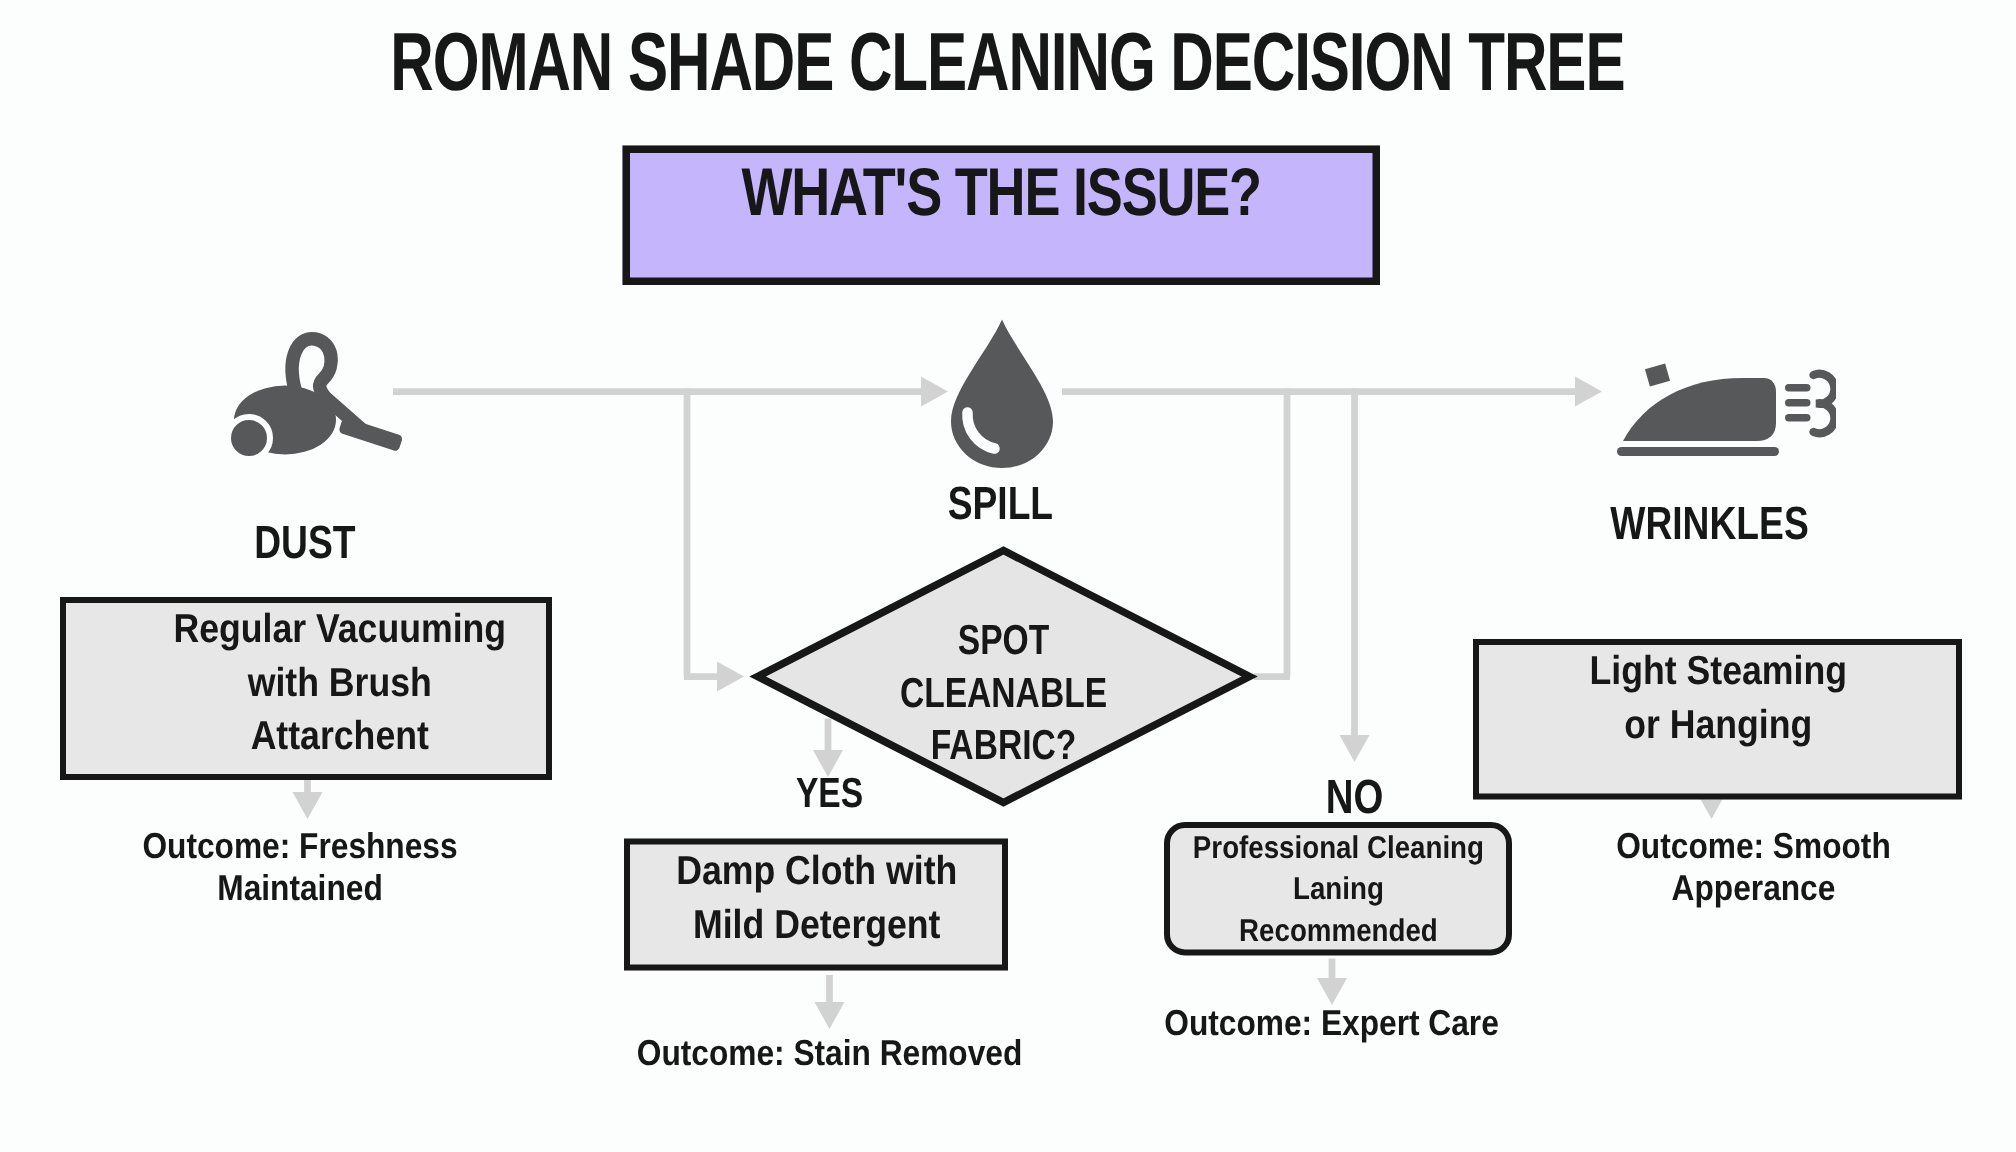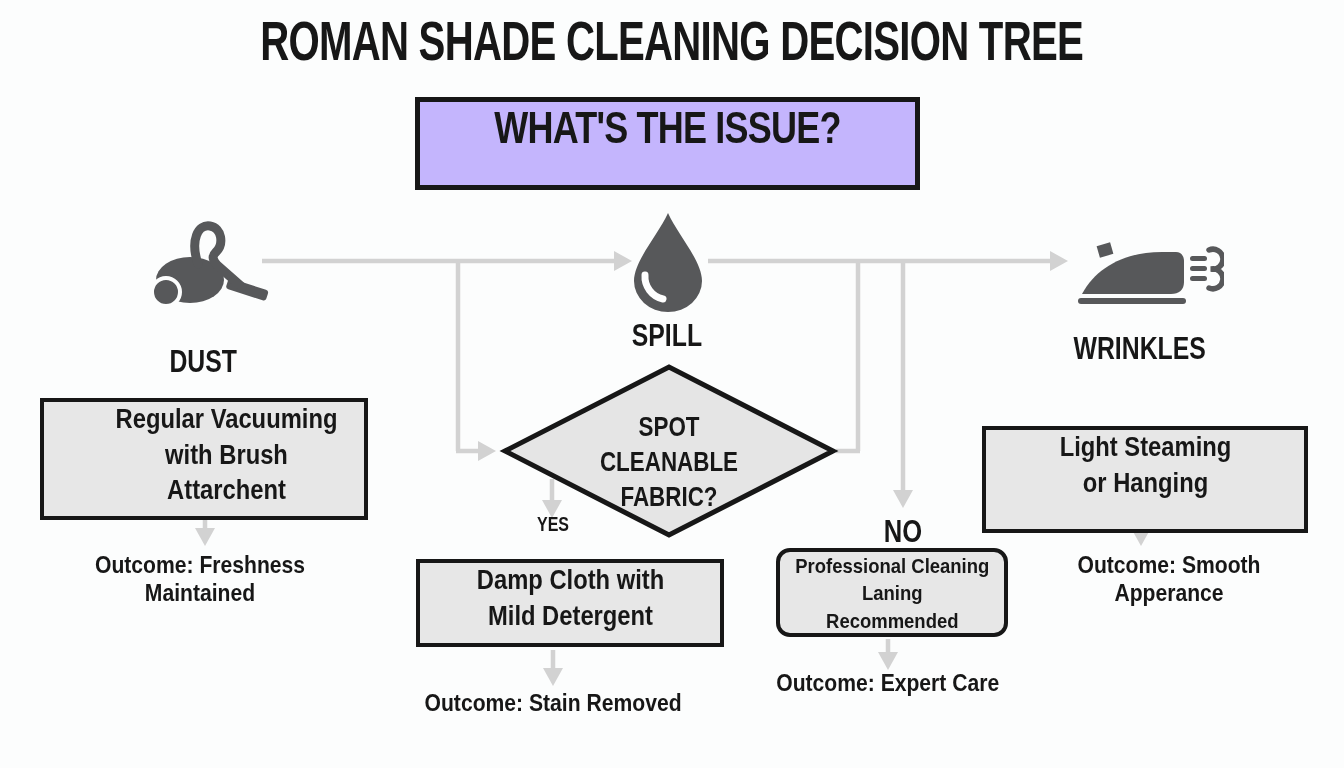--- a/index.html
+++ b/index.html
@@ -37,28 +37,28 @@
   #spill-label{left:582px;top:318px;width:170px;}
   #wrinkles-label{left:1046px;top:331px;width:188px;}
 
   .action-box{
     background:#e7e7e7;border:4px solid #171717;box-sizing:border-box;
     z-index:2;
   }
   .action-box .t{font-size:27px;line-height:1.32;}
   #box-dust{left:40px;top:398px;width:328px;height:122px;padding-left:45px;}
   #box-wrinkles{left:982px;top:398px;width:326px;height:107px;margin-top:28px;}
-  #box-yes{left:416px;top:559px;width:308px;height:88px;}
+  #box-yes{left:416px;top:559px;width:256px;height:88px;}
   #box-no{left:776px;top:548px;width:232px;height:89px;border-radius:14px;}
   #box-no .t{font-size:21px;line-height:1.3;}
 
   #diamond-label{left:549px;top:409px;width:240px;height:84px;z-index:2;}
   #diamond-label .t{font-size:28px;line-height:1.25;}
 
-  .yn{font-size:20px;z-index:2;}
+  .yn{font-size:28px;z-index:2;}
   #yes-label{left:517px;top:513px;width:72px;}
   #no-label{left:867px;top:513px;width:72px;font-size:32px;}
 
   .outcome{font-size:24px;z-index:2;}
   #outcome-dust{left:30px;top:551px;width:340px;}
   #outcome-yes{left:403px;top:689px;width:300px;}
   #outcome-no{left:738px;top:669px;width:300px;}
   #outcome-wrinkles{left:1019px;top:551px;width:300px;}
 
   #connector-layer{left:0;top:0;width:1344px;height:768px;z-index:1;}

